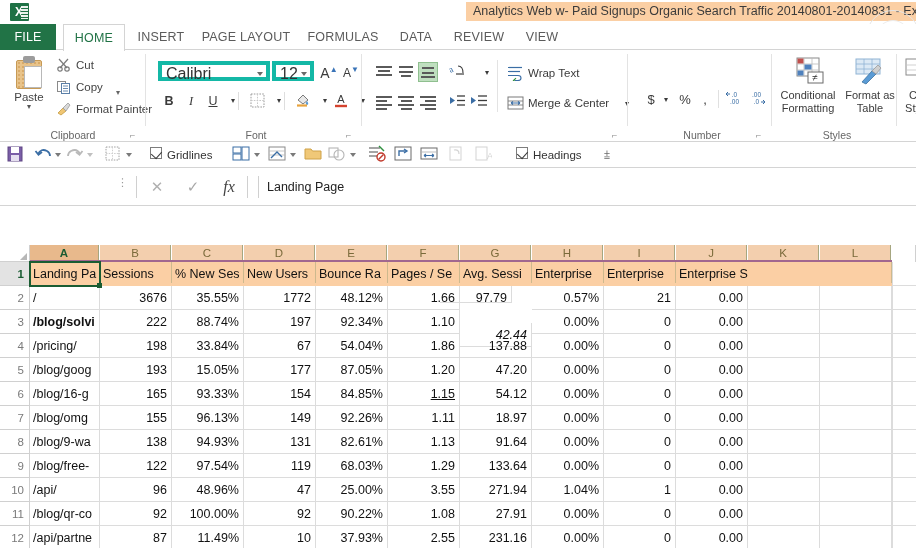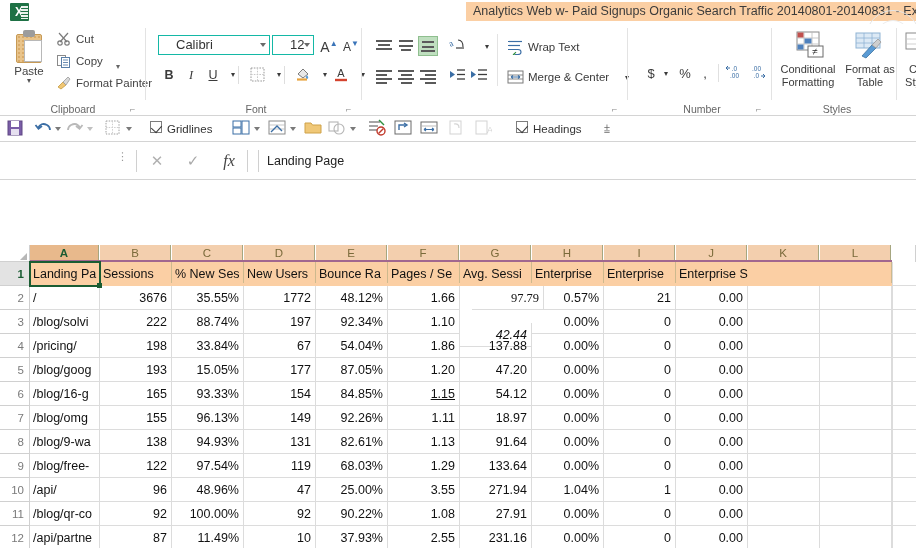--- a/index.html
+++ b/index.html
@@ -141,23 +141,23 @@
 
   .clipitem {
     position:absolute; height: 20px; line-height:20px;
     font-size: 11.5px; color:#444; padding-left: 22px; cursor:default;
     white-space:nowrap;
   }
   .clipitem .ic { position:absolute; left:2px; top:2px; width:16px; height:16px; }
 
   
   .fontbox {
-    position:absolute; border:1px solid #14b8a6; background:#fff;
-    height: 20px; font-size: 13px; color:#333;
-    line-height: 18px; padding-left: 17px;
+    position:absolute; border:4px solid #14b8a6; background:#fff;
+    height: 20px; font-size: 16px; color:#333;
+    line-height: 18px; padding-left: 4px;
   }
   .fontbox .ddarrow {
     position:absolute; right:3px; top:7px;
     border-left:3px solid transparent; border-right:3px solid transparent;
     border-top:4px solid #6a6a6a;
   }
   .fbtn {
     position:absolute; height:22px; min-width:22px;
     font-size:12.5px; color:#3b3b3b; text-align:center; line-height:22px;
     cursor:default;
@@ -303,20 +303,30 @@
   <div class="titlebar">
     <div class="excel-logo">
       <div class="sq">X<div class="sheetbit"></div></div>
     </div>
     <div class="title-text">Analytics Web w- Paid Signups Organic Search Traffic 20140801-20140831 - Excel</div>
     <div class="title-deco"></div>
     <div class="title-deco2"></div>
     <div class="title-deco3"></div>
   </div>
 
+  <div class="tabstrip">
+    <div class="tab file" style="left:0;width:56px;">FILE</div>
+    <div class="tab active" style="left:63px;width:62px;">HOME</div>
+    <div class="tab" style="left:132px;width:58px;">INSERT</div>
+    <div class="tab" style="left:196px;width:100px;">PAGE LAYOUT</div>
+    <div class="tab" style="left:302px;width:82px;">FORMULAS</div>
+    <div class="tab" style="left:392px;width:48px;">DATA</div>
+    <div class="tab" style="left:448px;width:62px;">REVIEW</div>
+    <div class="tab" style="left:518px;width:48px;">VIEW</div>
+  </div>
 
   <div class="ribbon">
 
     <div class="rgroup" style="left:0;width:146px;">
       <div class="paste-btn">
         <div class="clip-icon">
           <div class="board"></div>
             <div class="clip"></div>
             <div class="page"></div>
         </div>
@@ -768,28 +778,28 @@
         <div class="cell l hdrrow" style="left: 676px; top: 17px; width: 216px; height: 24px; border-right: none;">Enterprise Signup (Goal 1 Value)</div>
         <div class="cell l hdrrow" style="left: 748px; top: 17px; width: 72px; height: 24px; border-right: none;"></div>
         <div class="cell l hdrrow" style="left: 820px; top: 17px; width: 72px; height: 24px; border-right: 1px solid rgb(205, 185, 142);"></div>
         <div style="position: absolute; left: 892px; top: 17px; width: 24px; height: 24px; border-bottom: 1px solid rgb(220, 220, 220); border-left: 1px solid rgb(220, 220, 220);"></div>
         <div class="cell l" style="left: 30px; top: 41px; width: 70px; height: 24px;">/</div>
         <div class="cell r" style="left: 100px; top: 41px; width: 72px; height: 24px;">3676</div>
         <div class="cell r" style="left: 172px; top: 41px; width: 72px; height: 24px;">35.55%</div>
         <div class="cell r" style="left: 244px; top: 41px; width: 72px; height: 24px;">1772</div>
         <div class="cell r" style="left: 316px; top: 41px; width: 72px; height: 24px;">48.12%</div>
         <div class="cell r" style="left: 388px; top: 41px; width: 72px; height: 24px;">1.66</div>
-        <div class="cell r" style="left: 472px; top: 41px; width: 72px; height: 24px; font-family: Liberation Serif, serif;">97.79</div>
+        <div class="cell r" style="left: 440px; top: 41px; width: 72px; height: 17px;">97.79</div>
         <div class="cell r" style="left: 532px; top: 41px; width: 72px; height: 24px;">0.57%</div>
         <div class="cell r" style="left: 604px; top: 41px; width: 72px; height: 24px;">21</div>
         <div class="cell r" style="left: 676px; top: 41px; width: 72px; height: 24px;">0.00</div>
         <div class="cell r" style="left: 748px; top: 41px; width: 72px; height: 24px;"></div>
         <div class="cell r" style="left: 820px; top: 41px; width: 72px; height: 24px;"></div>
         <div style="position: absolute; left: 892px; top: 41px; width: 24px; height: 24px; border-bottom: 1px solid rgb(220, 220, 220); border-left: 1px solid rgb(220, 220, 220);"></div>
-        <div class="cell l" style="left: 30px; top: 65px; width: 70px; height: 24px;">/blog/solvi</div>
+        <div class="cell l" style="left: 30px; top: 65px; width: 70px; height: 24px; font-weight: bold;">/blog/solvi</div>
         <div class="cell r" style="left: 100px; top: 65px; width: 72px; height: 24px;">222</div>
         <div class="cell r" style="left: 172px; top: 65px; width: 72px; height: 24px;">88.74%</div>
         <div class="cell r" style="left: 244px; top: 65px; width: 72px; height: 24px;">197</div>
         <div class="cell r" style="left: 316px; top: 65px; width: 72px; height: 24px;">92.34%</div>
         <div class="cell r" style="left: 388px; top: 65px; width: 72px; height: 24px;">1.10</div>
         <div class="cell r" style="left: 460px; top: 78px; width: 72px; height: 24px; font-style: italic;">42.44</div>
         <div class="cell r" style="left: 532px; top: 65px; width: 72px; height: 24px;">0.00%</div>
         <div class="cell r" style="left: 604px; top: 65px; width: 72px; height: 24px;">0</div>
         <div class="cell r" style="left: 676px; top: 65px; width: 72px; height: 24px;">0.00</div>
         <div class="cell r" style="left: 748px; top: 65px; width: 72px; height: 24px;"></div>

